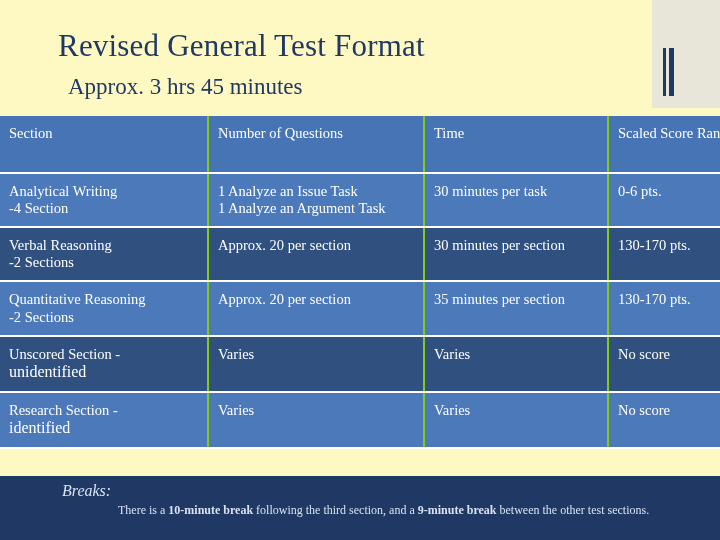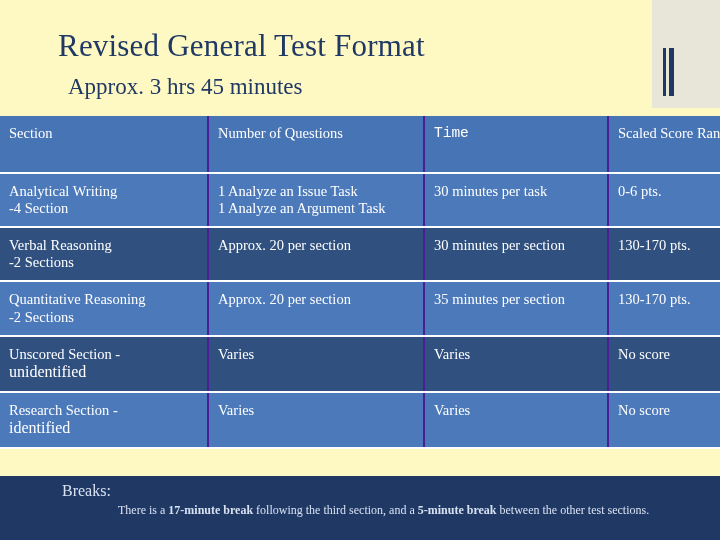--- a/index.html
+++ b/index.html
@@ -73,21 +73,21 @@
     width: 720px;
     table-layout: fixed;
   }
   table.format-table th,
   table.format-table td {
     vertical-align: top;
     padding: 9px 8px 9px 9px;
     font-size: 14.5px;
     line-height: 1.18;
     color: #ffffff;
-    border-right: 2px solid #4c1d95;
+    border-right: 2px solid #84cc16;
     border-bottom: 2px solid #ffffff;
   }
   table.format-table th:last-child,
   table.format-table td:last-child {
     border-right: none;
   }
   table.format-table thead th {
     background: #4774b4;
     text-align: left;
     font-weight: normal;
@@ -110,34 +110,35 @@
     height: 64px;
     background: #1f3864;
     color: #ffffff;
   }
   .footer-label {
     position: absolute;
     left: 62px;
     top: 6px;
     font-size: 16px;
     color: #d9e2f3;
+    font-style: italic;
   }
   .footer-text {
     position: absolute;
     left: 118px;
     top: 26px;
     width: 540px;
     font-size: 12px;
     line-height: 1.45;
     color: #d9e2f3;
   }
   .footer-text b { font-weight: bold; }
   .col1 { width: 190px; }
   .col2 { width: 197px; margin-left: 36px; }
-  .col3 { width: 165px; font-family: Liberation Mono, monospace; }
+  .col3 { width: 165px; }
   .col4 { width: 168px; }
 </style>
 </head>
 <body>
 
 <div class="slide">
 
   <div class="corner-block"></div>
   <div class="corner-bar-outer"></div>
   <div class="corner-bar-inner"></div>
@@ -204,17 +205,17 @@
           <td>Varies</td>
           <td>No score</td>
         </tr>
       </tbody>
     </table>
   </div>
 
   <div class="footer">
     <div class="footer-label">Breaks:</div>
     <div class="footer-text">
-      <span>There is a </span><b>17-minute break</b><span> following the third section, and a </span><b>5-minute break</b><span> between the other test sections.</span>
+      <span>There is a </span><b>10-minute break</b><span> following the third section, and a </span><b>9-minute break</b><span> between the other test sections.</span>
     </div>
   </div>
 
 </div>
 
 </body></html>

